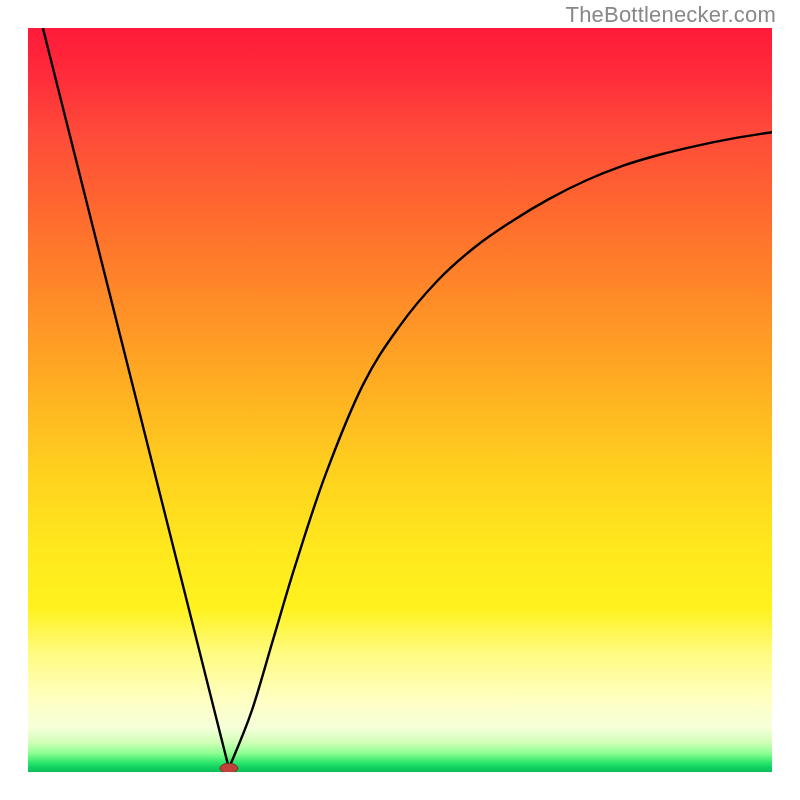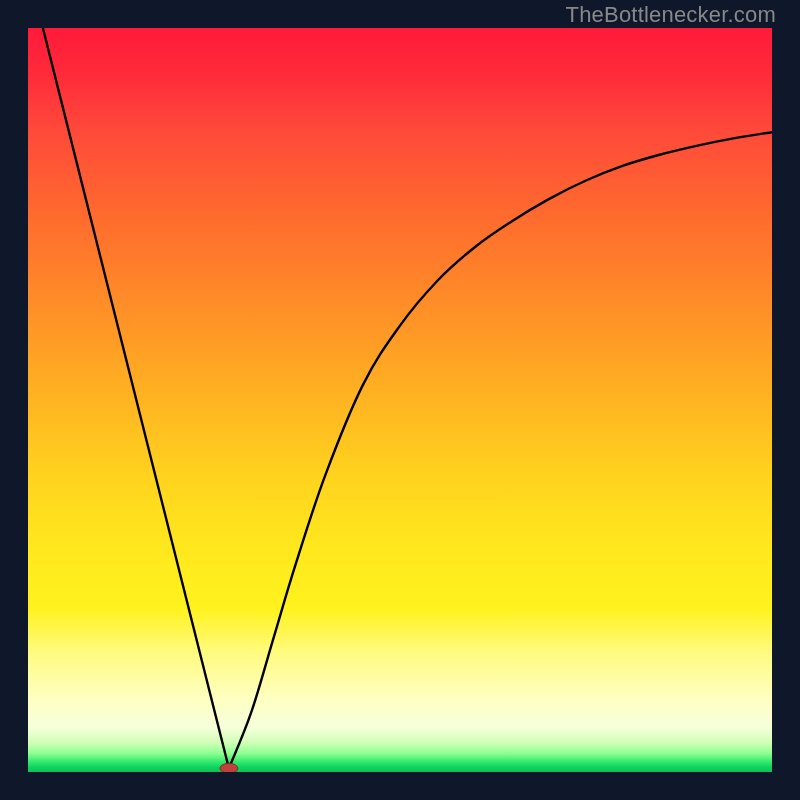--- a/index.html
+++ b/index.html
@@ -8,21 +8,21 @@
     width: 800px;
     height: 800px;
     overflow: hidden;
     background: #000;
     font-family: Arial, Helvetica, sans-serif;
   }
   .stage {
     position: relative;
     width: 800px;
     height: 800px;
-    background: #0f172a;
+    background: #ffffff;
   }
   .plot-area {
     position: absolute;
     left: 28px;
     top: 28px;
     width: 744px;
     height: 744px;
     overflow: hidden;
   }
   .gradient {

